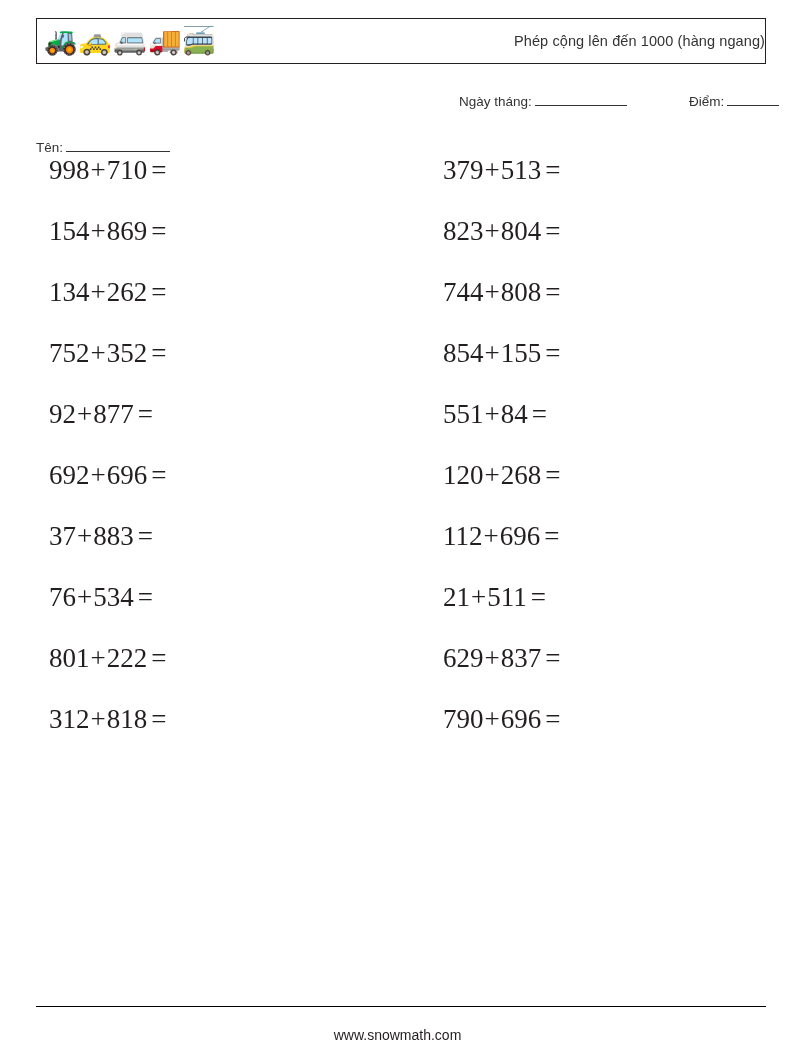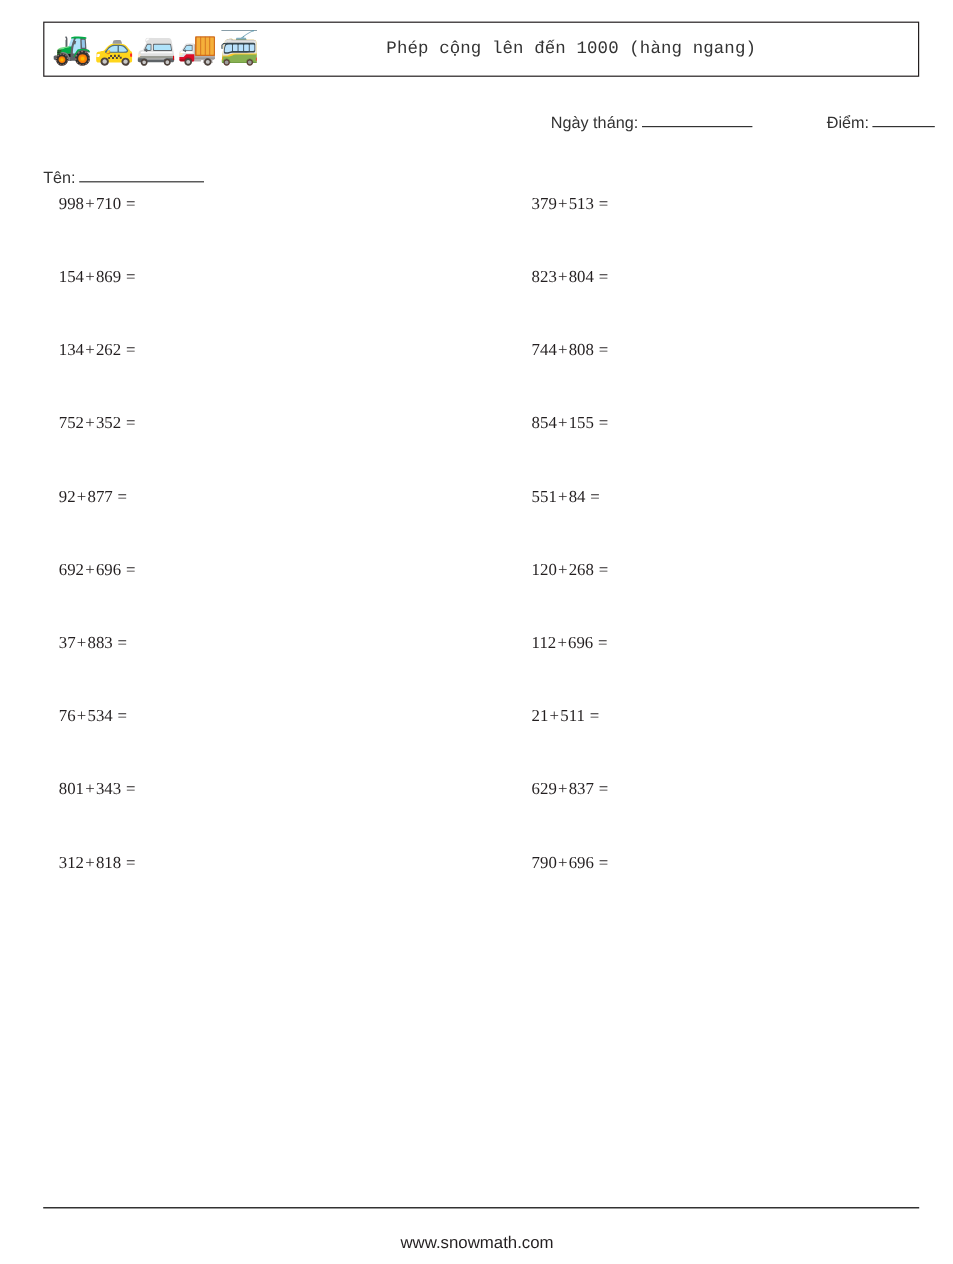--- a/index.html
+++ b/index.html
@@ -40,22 +40,22 @@
     font-size: 27px;
     line-height: 1;
     display: inline-block;
   }
   #header-title {
     position: absolute;
     left: 0;
     right: 0;
     top: 50%;
     transform: translateY(-50%);
-    text-align: center;
-    font-family: Liberation Mono, monospace;
+    text-align: right;
+    font-family: Liberation Sans, sans-serif;
     font-size: 14.5px;
     color: #333333;
     letter-spacing: 0.1px;
     padding-left: 150px;
     box-sizing: border-box;
   }
 
   
   #info-row {
     position: absolute;
@@ -106,21 +106,21 @@
     display: grid;
     grid-template-columns: 336px 336px;
     column-gap: 58px;
     row-gap: 0;
   }
   .problem-cell {
     height: 61px;
     display: flex;
     align-items: center;
     font-family: "Liberation Serif", serif;
-    font-size: 14px;
+    font-size: 27px;
     color: #231f20;
     white-space: nowrap;
     padding-left: 13px;
     box-sizing: border-box;
   }
   .problem-cell .op { padding: 0 1px; }
   .problem-cell .eq { padding-left: 4px; }
 
   
   #footer-rule {
@@ -261,21 +261,21 @@
     </div>
     <div class="problem-cell">
       <span>21</span>
       <span class="op"> + </span>
       <span>511</span>
       <span class="eq"> =</span>
     </div>
     <div class="problem-cell">
       <span>801</span>
       <span class="op"> + </span>
-      <span>343</span>
+      <span>222</span>
       <span class="eq"> =</span>
     </div>
     <div class="problem-cell">
       <span>629</span>
       <span class="op"> + </span>
       <span>837</span>
       <span class="eq"> =</span>
     </div>
     <div class="problem-cell">
       <span>312</span>

